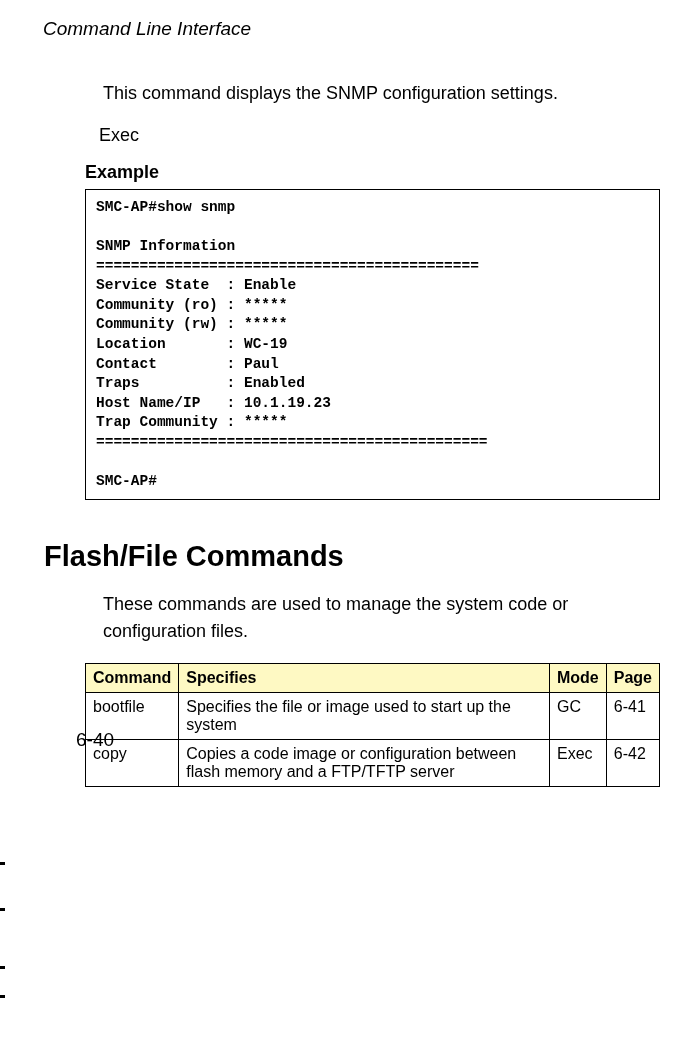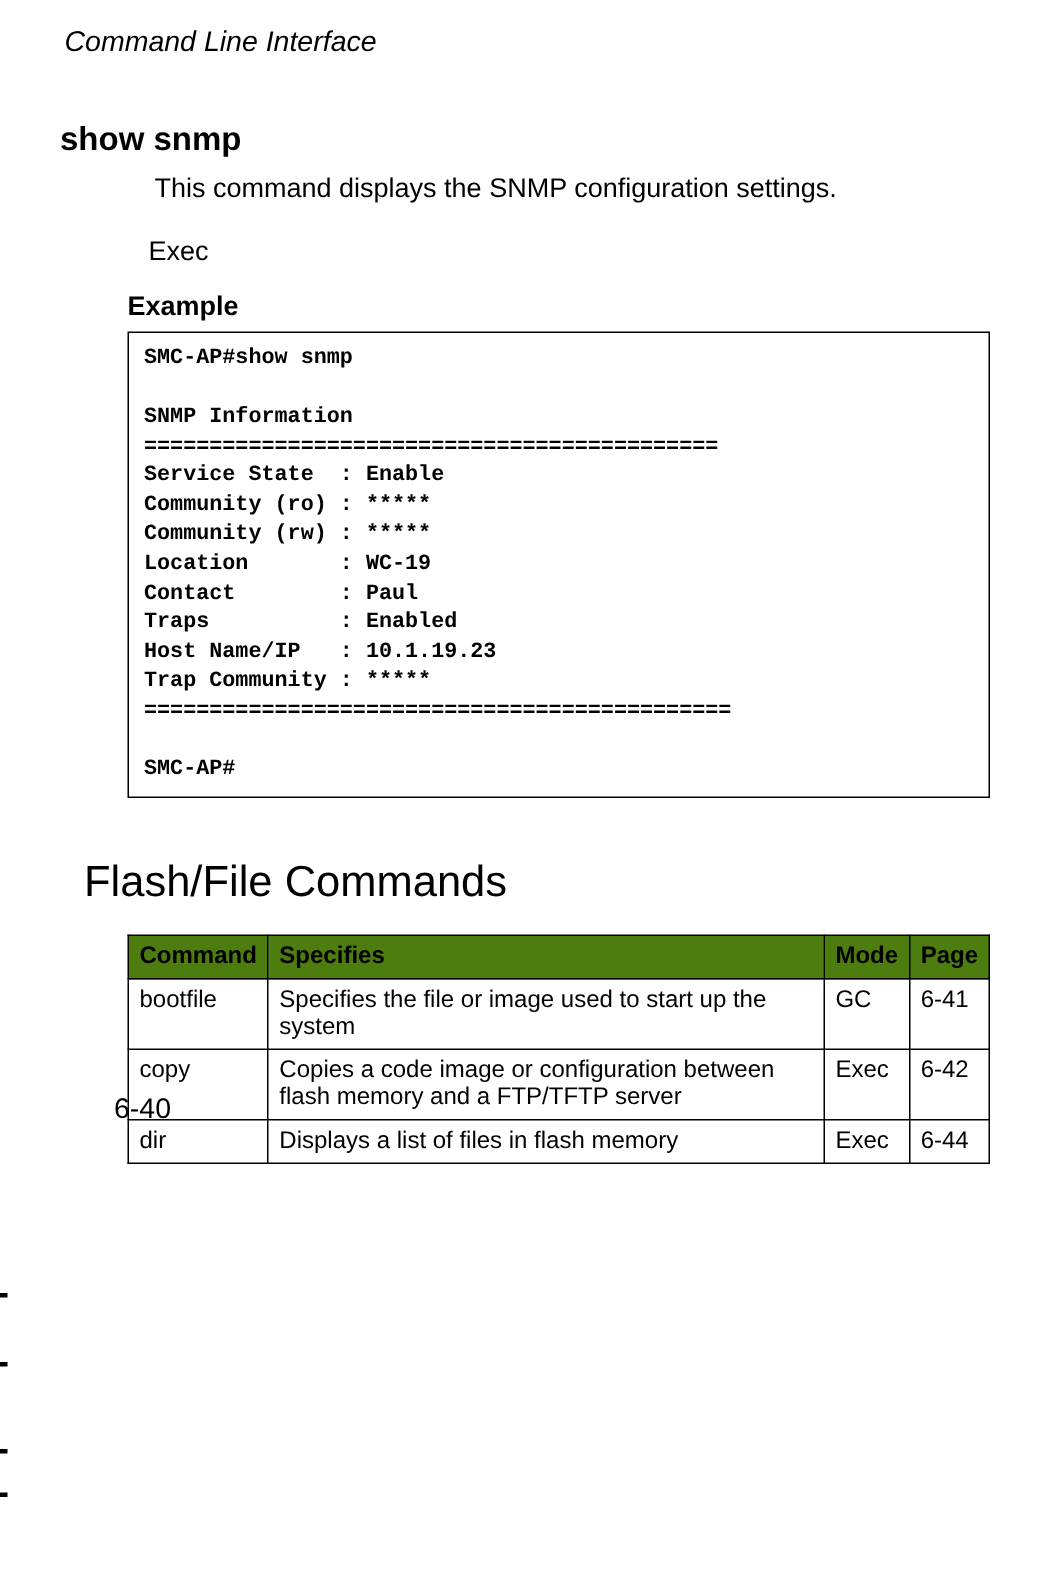--- a/index.html
+++ b/index.html
@@ -52,39 +52,39 @@
     border: 1px solid #000;
     padding: 8px 10px;
     font-family: "Courier New", Courier, monospace;
     font-size: 14.5px;
     line-height: 1.35;
     white-space: pre;
     margin: 4px 0 0 0;
     font-weight: bold;
   }
   .h1-section {
-    font-weight: normal;
+    font-weight: bold;
     font-size: 29px;
-    margin: 40px 0 18px 16px;
+    margin: 40px 0 18px 4px;
   }
   table.cmd-table {
     border-collapse: collapse;
     width: 100%;
     font-size: 16px;
     margin-top: 6px;
   }
   table.cmd-table th, table.cmd-table td {
     border: 1px solid #000;
     padding: 5px 7px;
     text-align: left;
     vertical-align: top;
   }
   table.cmd-table th {
     font-weight: bold;
-    background: #4d7c0f;
+    background: #fef9c3;
   }
   table.cmd-table td.page-col,
   table.cmd-table td.mode-col {
     white-space: nowrap;
   }
   table.cmd-table td.page-col {
     text-align: left;
   }
   .row-marker {
     position: absolute;
@@ -102,21 +102,20 @@
   }
 </style>
 </head>
 <body>
 
 <div class="page">
 
   <div class="running-header">Command Line Interface</div>
 
   <div>
-    <div class="h-cmd">show snmp</div>
     <div class="indent-block">
       <p class="desc">This command displays the SNMP configuration settings.</p>
       <p class="mode-val">Exec</p>
       <p class="sub-h">Example</p>
       <div class="code-box">SMC-AP#show snmp
 
 SNMP Information
 ============================================
 Service State  : Enable
 Community (ro) : *****
@@ -128,20 +127,21 @@
 Trap Community : *****
 =============================================
 
 SMC-AP#</div>
     </div>
   </div>
 
   <div>
     <div class="h1-section">Flash/File Commands</div>
     <div class="indent-block">
+      <p class="desc">These commands are used to manage the system code or configuration files.</p>
 
       <table class="cmd-table">
         <thead>
           <tr>
             <th>Command</th>
             <th>Specifies</th>
             <th>Mode</th>
             <th>Page</th>
           </tr>
         </thead>
@@ -151,26 +151,20 @@
             <td>Specifies the file or image used to start up the system</td>
             <td class="mode-col">GC</td>
             <td class="page-col">6-41</td>
           </tr>
           <tr>
             <td>copy</td>
             <td>Copies a code image or configuration between flash memory and a FTP/TFTP server</td>
             <td class="mode-col">Exec</td>
             <td class="page-col">6-42</td>
           </tr>
-          <tr>
-            <td>dir</td>
-            <td>Displays a list of files in flash memory</td>
-            <td class="mode-col">Exec</td>
-            <td class="page-col">6-44</td>
-          </tr>
         </tbody>
       </table>
     </div>
   </div>
 
   <div class="row-marker" style="top:862px"></div>
   <div class="row-marker" style="top:908px"></div>
   <div class="row-marker" style="top:966px"></div>
   <div class="row-marker" style="top:995px"></div>
 

